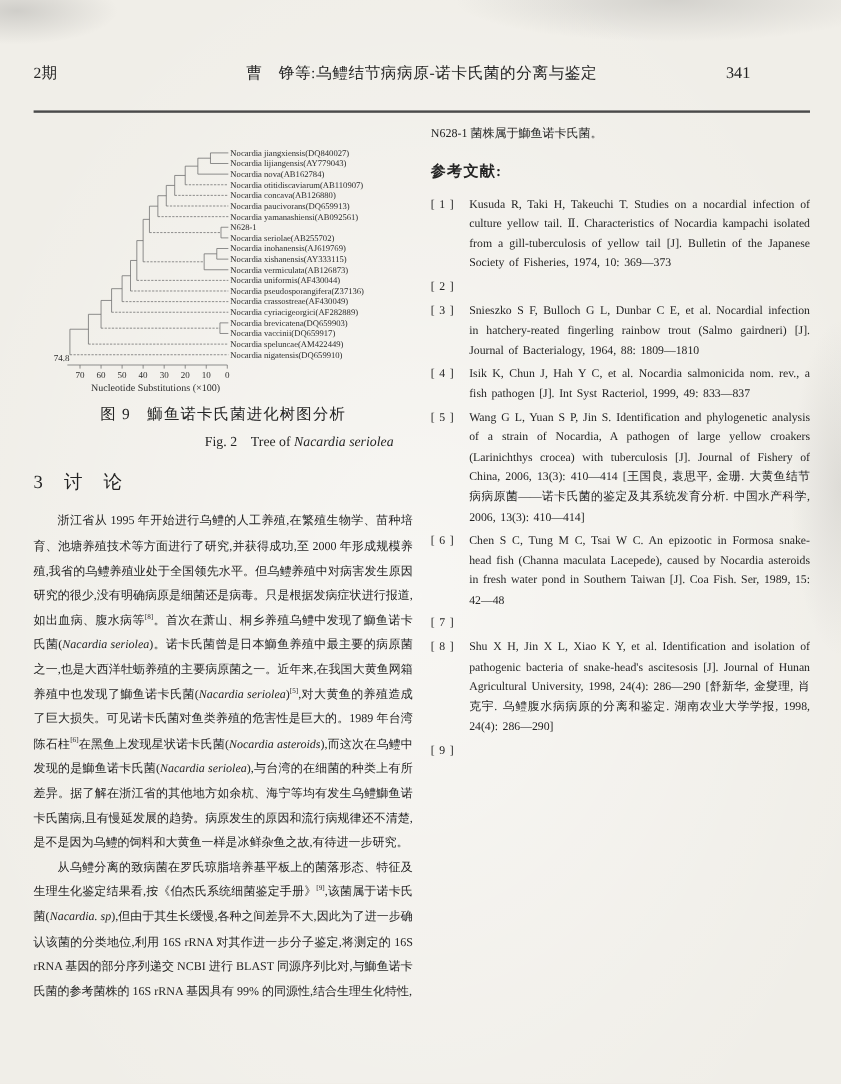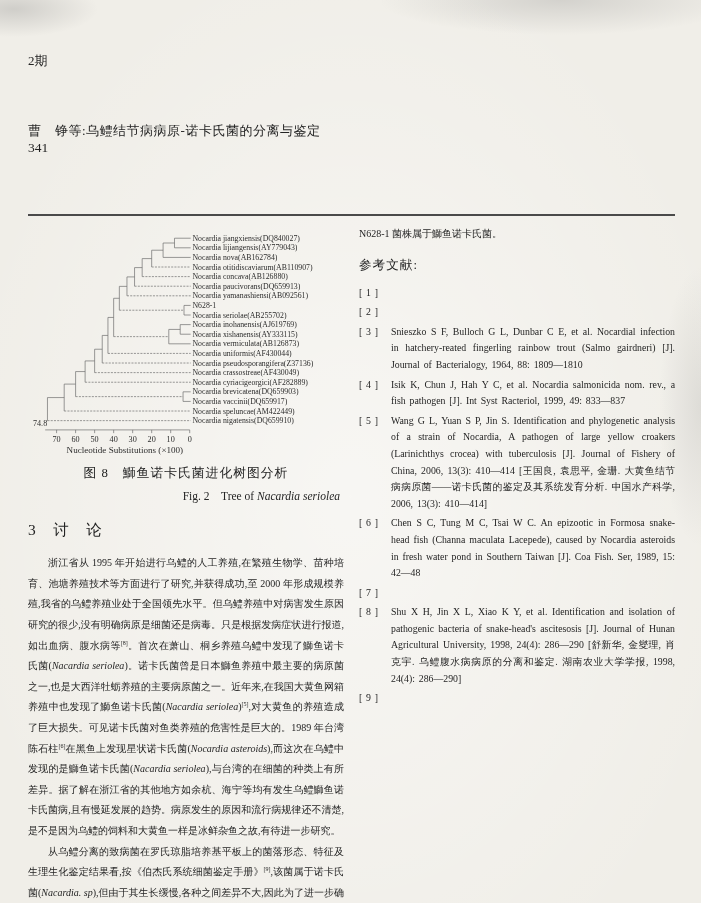--- a/index.html
+++ b/index.html
@@ -15,40 +15,40 @@
     background:
       radial-gradient(ellipse 260px 50px at 80% 0%, rgba(110,110,110,.22), transparent 70%),
       radial-gradient(ellipse 120px 40px at 2% 1%, rgba(110,110,110,.25), transparent 70%),
       radial-gradient(ellipse 60px 200px at 100% 45%, rgba(120,120,120,.16), transparent 70%),
       radial-gradient(ellipse 500px 700px at 50% 55%, rgba(255,255,255,.5), transparent 80%),
       #f0eee8;
   }
   header{
     display:flex;align-items:baseline;
     border-bottom:2px solid #4a4a4a;
-    padding-bottom:4px;font-size:13px;flex-direction:column;
+    padding-bottom:22px;font-size:13px;
   }
   .issue{flex:0 0 70px;}
-  .running-title{flex:1;text-align:right;letter-spacing:.5px;}
+  .running-title{flex:1;text-align:center;letter-spacing:.5px;}
   .pageno{flex:0 0 70px;font-size:13.5px;}
   .columns{display:flex;gap:15px;margin-top:8px;}
   .col{flex:1;width:0;}
-  figure{margin:4px;padding:0;}
+  figure{margin:16px;padding:0;}
   #tree-svg{display:block;width:100%;height:auto;}
   .cap-zh{text-align:center;font-size:12.8px;margin-top:9px;letter-spacing:1px;}
   .cap-en{text-align:right;font-size:11.5px;margin-top:7px;}
   h2.disc{
     font-size:15.5px;font-weight:normal;margin:16px 0 12px 0;letter-spacing:1px;
   }
   .body-p{
     font-size:10px;line-height:20.6px;text-align:justify;
     margin:0;text-indent:2em;
   }
   .no-indent{text-indent:0;}
-  .refs-heading{font-weight:normal;font-size:12.6px;margin:12px 0 11px 0;letter-spacing:1px;}
+  .refs-heading{font-weight:bold;font-size:12.6px;margin:12px 0 11px 0;letter-spacing:1px;}
   .refs{}
   .ref{display:flex;font-size:9.8px;line-height:16.6px;margin-bottom:3px;word-spacing:1.4px;}
   .ref-num{flex:0 0 32px;}
   .ref-text{flex:1;text-align:justify;}
   .ital{font-style:italic;}
   .sup{vertical-align:super;font-size:.6em;line-height:0;}
   .leaf{font-size:8.4px;fill:#2c2c2c;}
   .tick-label{font-size:8.8px;fill:#2c2c2c;}
   .axis-title{font-size:9.8px;fill:#2c2c2c;}
   .root-label{font-size:8.8px;fill:#2c2c2c;}
@@ -159,38 +159,39 @@
             <line x1="108.5" y1="217.65" x2="108.5" y2="221.15" stroke="#6e6e6e" stroke-width="0.75"></line>
             <text x="108.5" y="230.65" class="tick-label" text-anchor="middle">30</text>
             <line x1="129" y1="217.65" x2="129" y2="221.15" stroke="#6e6e6e" stroke-width="0.75"></line>
             <text x="129" y="230.65" class="tick-label" text-anchor="middle">20</text>
             <line x1="149.5" y1="217.65" x2="149.5" y2="221.15" stroke="#6e6e6e" stroke-width="0.75"></line>
             <text x="149.5" y="230.65" class="tick-label" text-anchor="middle">10</text>
             <line x1="170" y1="217.65" x2="170" y2="221.15" stroke="#6e6e6e" stroke-width="0.75"></line>
             <text x="170" y="230.65" class="tick-label" text-anchor="middle">0</text>
             <text x="100.10000000000001" y="242.65" class="axis-title" text-anchor="middle">Nucleotide Substitutions (×100)</text>
           </svg>
-        <div class="cap-zh">图 8　鰤鱼诺卡氏菌进化树图分析</div>
+        <div class="cap-zh">图 9　鰤鱼诺卡氏菌进化树图分析</div>
         <div class="cap-en"><span>Fig. 2　Tree of </span><span class="ital">Nacardia seriolea</span></div>
       </figure>
 
       <h2 class="disc">3　讨　论</h2>
       <p class="body-p"><span>浙江省从 1995 年开始进行乌鳢的人工养殖,在繁殖生物学、苗种培育、池塘养殖技术等方面进行了研究,并获得成功,至 2000 年形成规模养殖,我省的乌鳢养殖业处于全国领先水平。但乌鳢养殖中对病害发生原因研究的很少,没有明确病原是细菌还是病毒。只是根据发病症状进行报道,如出血病、腹水病等</span><span class="sup">[8]</span><span>。首次在萧山、桐乡养殖乌鳢中发现了鰤鱼诺卡氏菌(</span><span class="ital">Nacardia seriolea</span><span>)。诺卡氏菌曾是日本鰤鱼养殖中最主要的病原菌之一,也是大西洋牡蛎养殖的主要病原菌之一。近年来,在我国大黄鱼网箱养殖中也发现了鰤鱼诺卡氏菌(</span><span class="ital">Nacardia seriolea</span><span>)</span><span class="sup">[5]</span><span>,对大黄鱼的养殖造成了巨大损失。可见诺卡氏菌对鱼类养殖的危害性是巨大的。1989 年台湾陈石柱</span><span class="sup">[6]</span><span>在黑鱼上发现星状诺卡氏菌(</span><span class="ital">Nocardia asteroids</span><span>),而这次在乌鳢中发现的是鰤鱼诺卡氏菌(</span><span class="ital">Nacardia seriolea</span><span>),与台湾的在细菌的种类上有所差异。据了解在浙江省的其他地方如余杭、海宁等均有发生乌鳢鰤鱼诺卡氏菌病,且有慢延发展的趋势。病原发生的原因和流行病规律还不清楚,是不是因为乌鳢的饲料和大黄鱼一样是冰鲜杂鱼之故,有待进一步研究。</span></p>
       <p class="body-p"><span>从乌鳢分离的致病菌在罗氏琼脂培养基平板上的菌落形态、特征及生理生化鉴定结果看,按《伯杰氏系统细菌鉴定手册》</span><span class="sup">[9]</span><span>,该菌属于诺卡氏菌(</span><span class="ital">Nacardia. sp</span><span>),但由于其生长缓慢,各种之间差异不大,因此为了进一步确认该菌的分类地位,利用 16S rRNA 对其作进一步分子鉴定,将测定的 16S rRNA 基因的部分序列递交 NCBI 进行 BLAST 同源序列比对,与鰤鱼诺卡氏菌的参考菌株的 16S rRNA 基因具有 99% 的同源性,结合生理生化特性,</span></p>
     </div>
 
     <div class="col">
       <p class="body-p no-indent">N628-1 菌株属于鰤鱼诺卡氏菌。</p>
 
       <div class="refs-heading">参考文献:</div>
 
       <div class="refs">
 
           <div class="ref">
             <span class="ref-num">[ 1 ]</span>
+            <span class="ref-text">Kusuda R, Taki H, Takeuchi T. Studies on a nocardial infection of culture yellow tail. Ⅱ. Characteristics of Nocardia kampachi isolated from a gill-tuberculosis of yellow tail [J]. Bulletin of the Japanese Society of Fisheries, 1974, 10: 369—373</span>
           </div>
 
           <div class="ref">
             <span class="ref-num">[ 2 ]</span>
           </div>
 
           <div class="ref">
             <span class="ref-num">[ 3 ]</span>
             <span class="ref-text">Snieszko S F, Bulloch G L, Dunbar C E, et al. Nocardial infection in hatchery-reated fingerling rainbow trout (Salmo gairdneri) [J]. Journal of Bacterialogy, 1964, 88: 1809—1810</span>
           </div>

